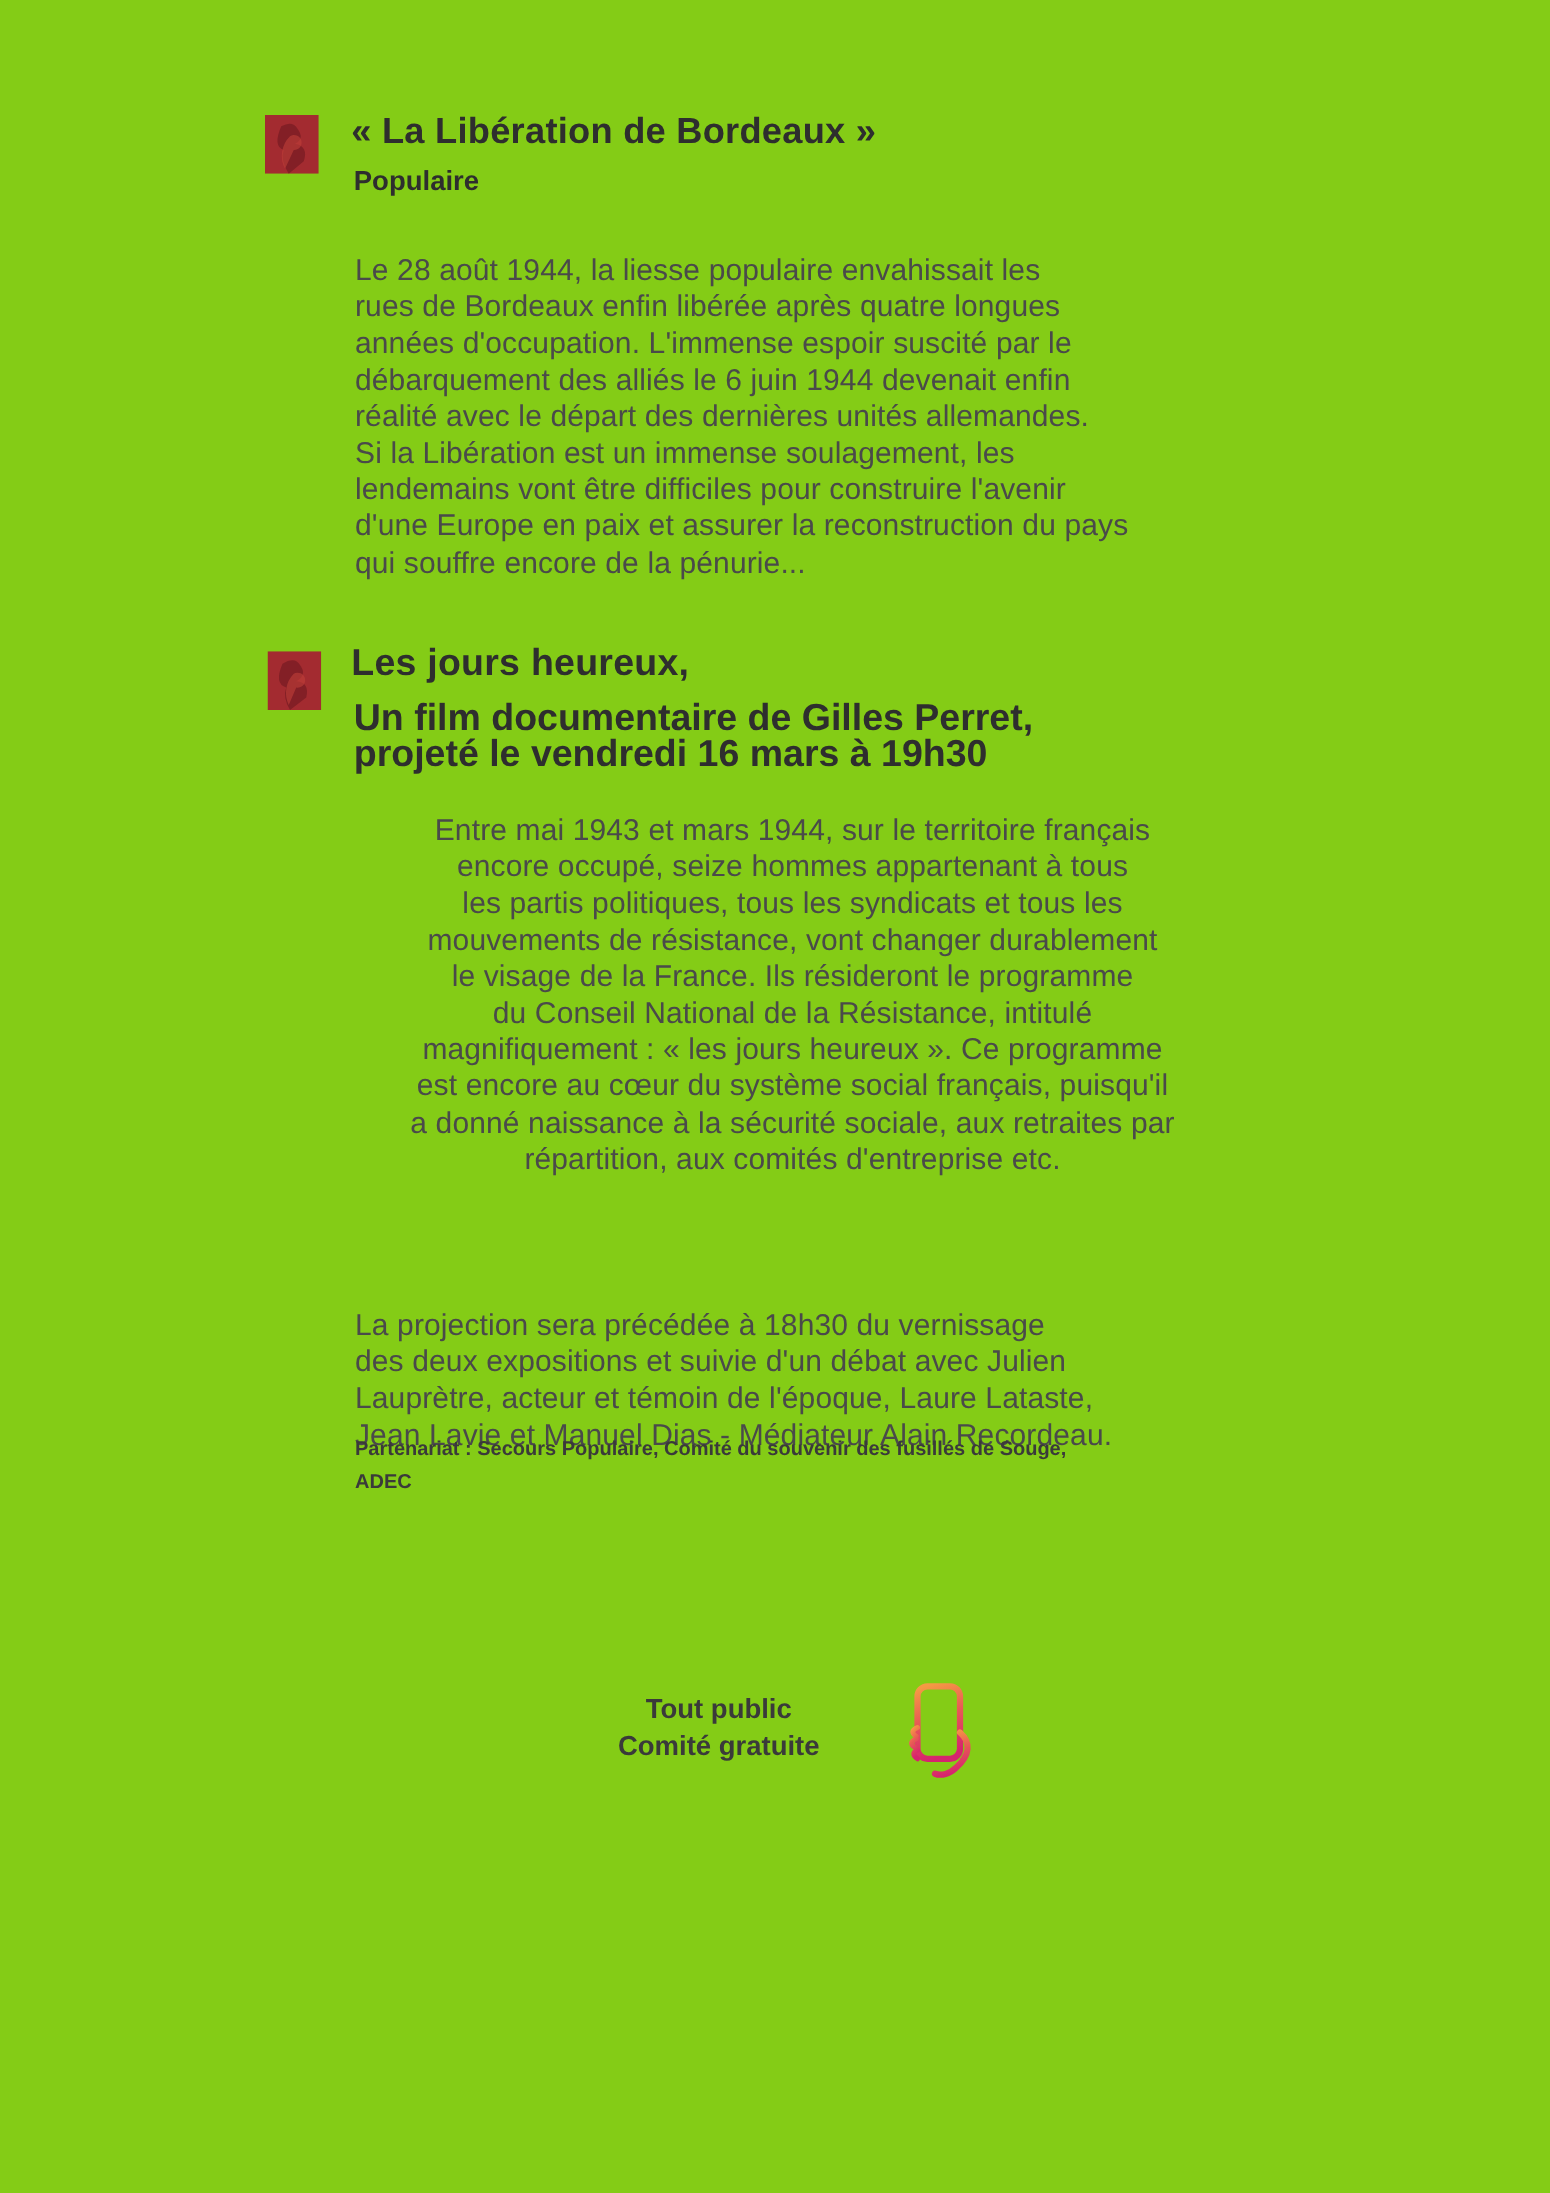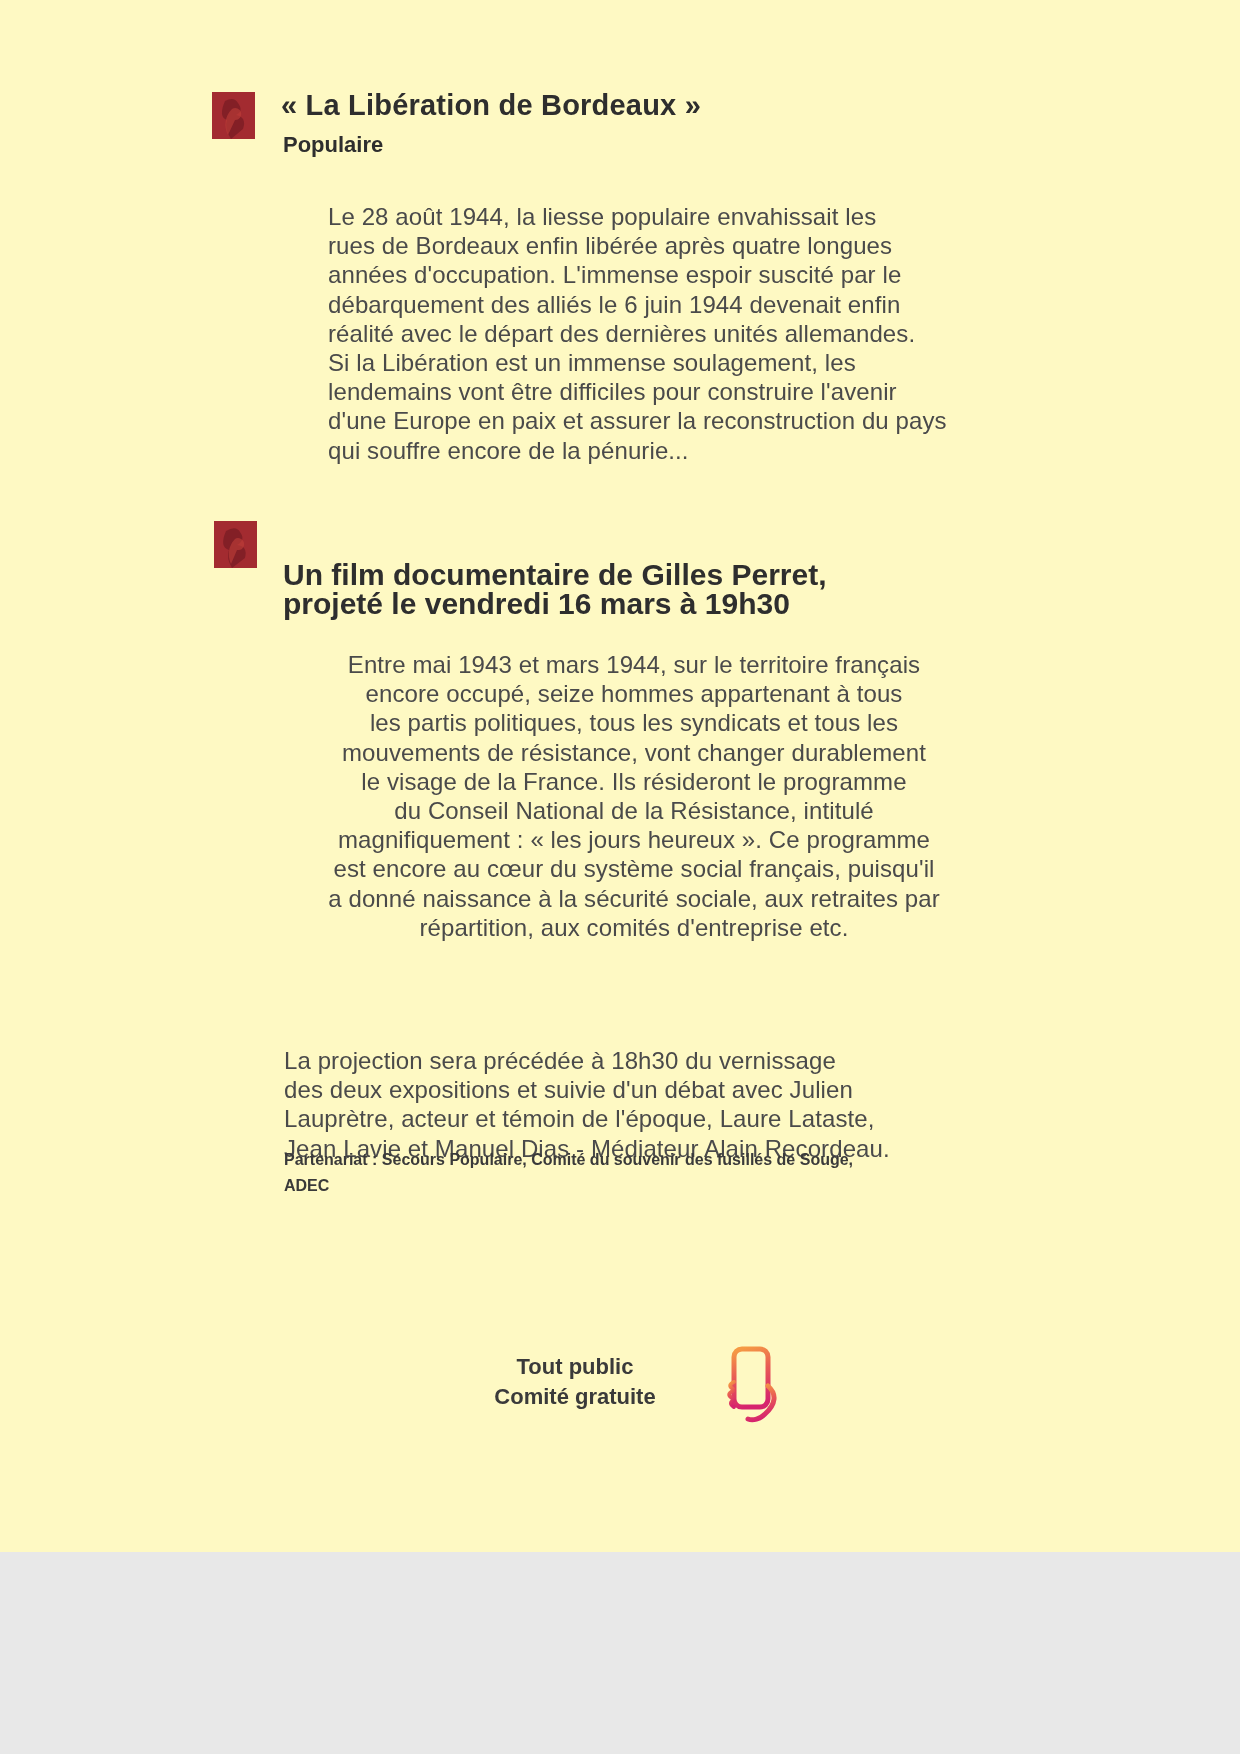--- a/index.html
+++ b/index.html
@@ -1,21 +1,21 @@
 <!DOCTYPE html>
 <html lang="fr"><head>
 <meta charset="utf-8">
 <style>
   html, body { margin: 0; padding: 0; background: #e8e8e8; }
   .page {
     position: relative;
     width: 1240px;
-    height: 1552px;
+    height: 1754px;
     margin: 0 auto;
-    background: #fef9c3;
+    background: #84cc16;
     font-family: "Liberation Sans", "DejaVu Sans", sans-serif;
     color: #444444;
     overflow: hidden;
   }
   .abs { position: absolute; }
   .stamp { width: 43px; height: 47px; display: block; }
   .section-title {
     font-size: 30px;
     font-weight: bold;
     color: #2e2e2e;
@@ -66,37 +66,38 @@
 
   <span class="abs" style="left:212px; top:92px;">
     <svg class="stamp" viewBox="0 0 43 47" aria-hidden="true">
       <rect x="0" y="0" width="43" height="47" fill="#a32b30"></rect>
       <path d="M13 9 q 9 -5 13 2 q 6 8 -2 12 q 11 2 7 14 L 19 47 q -7 -11 -4 -19 q -9 -3 -2 -19 z" fill="#7e1d24" opacity="0.85"></path>
       <path d="M20 17 a 6 6 0 1 1 3 11 l -7 15 a 22 22 0 0 1 4 -26 z" fill="#c04038" opacity="0.6"></path>
     </svg>
   </span>
   <div class="abs section-title" style="left:281px; top:89px; font-size:29px;">« La Libération de Bordeaux »</div>
   <div class="abs section-subtitle" style="left:283px; top:130px; font-size:22px;">Populaire</div>
-  <div class="abs para" style="left:284px; top:202px; width:700px;margin-left:44px;">Le 28 août 1944, la liesse populaire envahissait les
+  <div class="abs para" style="left:284px; top:202px; width:700px;">Le 28 août 1944, la liesse populaire envahissait les
 rues de Bordeaux enfin libérée après quatre longues
 années d'occupation. L'immense espoir suscité par le
 débarquement des alliés le 6 juin 1944 devenait enfin
 réalité avec le départ des dernières unités allemandes.
 Si la Libération est un immense soulagement, les
 lendemains vont être difficiles pour construire l'avenir
 d'une Europe en paix et assurer la reconstruction du pays
 qui souffre encore de la pénurie...</div>
 
   <span class="abs" style="left:214px; top:521px;">
     <svg class="stamp" viewBox="0 0 43 47" aria-hidden="true">
       <rect x="0" y="0" width="43" height="47" fill="#a32b30"></rect>
       <path d="M12 10 q 10 -6 14 1 q 6 8 -3 13 q 11 1 8 13 L 18 47 q -6 -10 -3 -18 q -10 -3 -3 -19 z" fill="#7e1d24" opacity="0.85"></path>
       <path d="M21 18 a 6 6 0 1 1 2 11 l -6 14 a 22 22 0 0 1 4 -25 z" fill="#c04038" opacity="0.6"></path>
     </svg>
   </span>
+  <div class="abs section-title" style="left:281px; top:514px;">Les jours heureux,</div>
   <div class="abs section-subtitle" style="left:283px; top:560px;">Un film documentaire de Gilles Perret,
 projeté le vendredi 16 mars à 19h30</div>
   <div class="abs para" style="left:284px; top:650px; width:700px;text-align:center;">Entre mai 1943 et mars 1944, sur le territoire français
 encore occupé, seize hommes appartenant à tous
 les partis politiques, tous les syndicats et tous les
 mouvements de résistance, vont changer durablement
 le visage de la France. Ils résideront le programme
 du Conseil National de la Résistance, intitulé
 magnifiquement : « les jours heureux ». Ce programme
 est encore au cœur du système social français, puisqu'il

